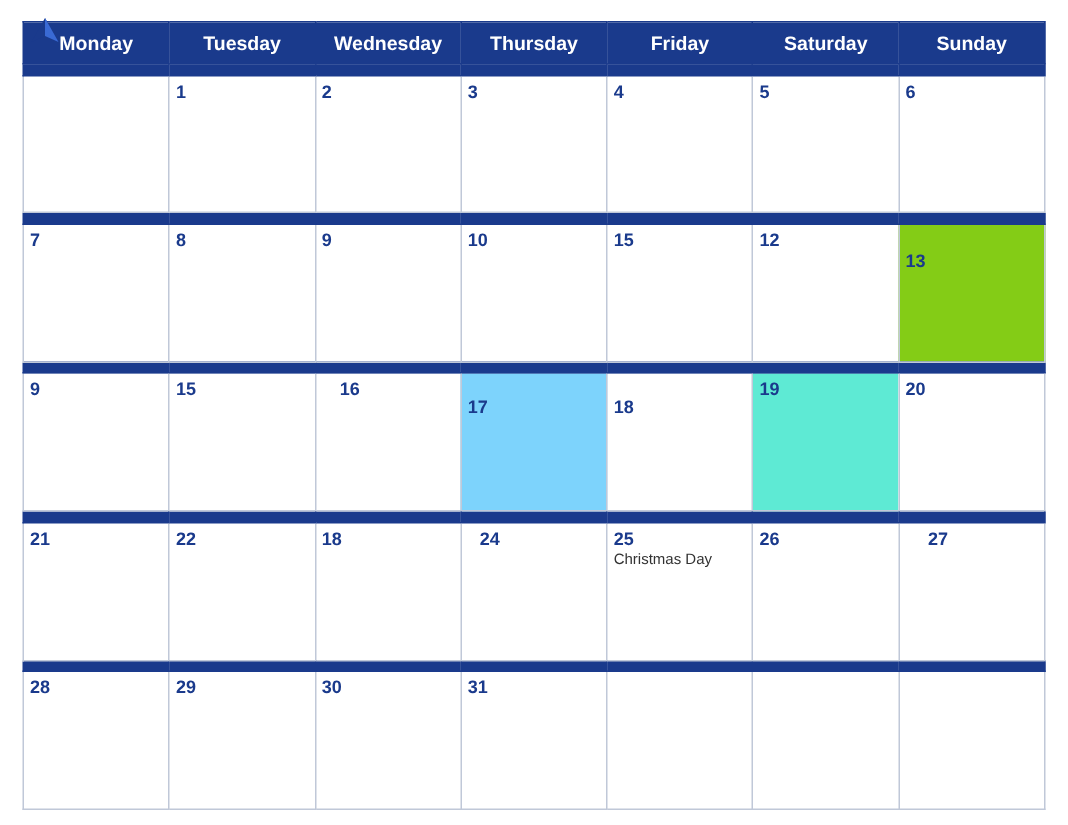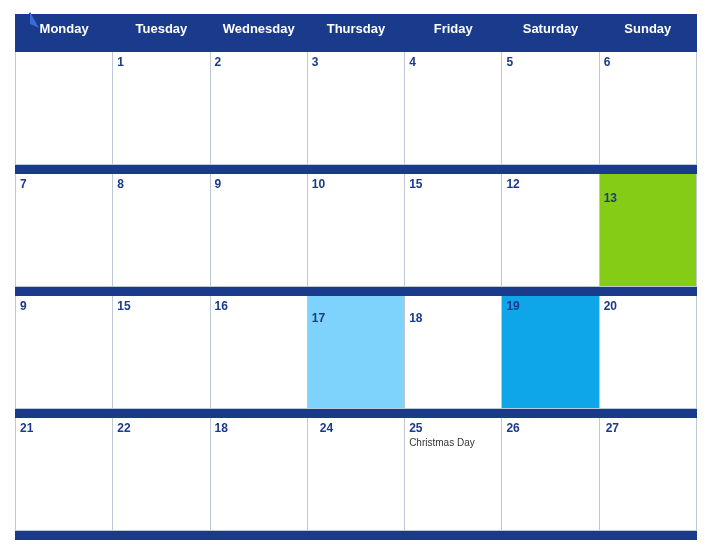--- a/index.html
+++ b/index.html
@@ -190,30 +190,30 @@
         <td style="background: rgb(26, 58, 140); height: 6px; padding: 0px; border: 1px solid rgb(26, 58, 140);"></td>
         <td style="background: rgb(26, 58, 140); height: 6px; padding: 0px; border: 1px solid rgb(26, 58, 140);"></td>
       </tr>
       <tr>
         <td style="background: rgb(255, 255, 255); height: 72px; vertical-align: top; padding: 3px 4px; border: 1px solid rgb(192, 200, 216);">
           <span class="day-number">9</span>
         </td>
         <td style="background: rgb(255, 255, 255); height: 72px; vertical-align: top; padding: 3px 4px; border: 1px solid rgb(192, 200, 216);">
           <span class="day-number">15</span>
         </td>
-        <td style="background: rgb(255, 255, 255); height: 72px; vertical-align: top; padding: 3px 4px; border: 1px solid rgb(192, 200, 216);">
+        <td style="background: rgb(255, 255, 255); height: 72px; vertical-align: top; padding: 3px 16px; border: 1px solid rgb(192, 200, 216);">
           <span class="day-number">16</span>
         </td>
         <td style="background: #7dd3fc; height: 72px; vertical-align: top; padding: 15px 4px; border: 1px solid rgb(192, 200, 216);">
           <span class="day-number">17</span>
         </td>
         <td style="background: rgb(255, 255, 255); height: 72px; vertical-align: top; padding: 15px 4px; border: 1px solid rgb(192, 200, 216);">
           <span class="day-number">18</span>
         </td>
-        <td style="background: #0ea5e9; height: 72px; vertical-align: top; padding: 3px 4px; border: 1px solid rgb(192, 200, 216);">
+        <td style="background: #5eead4; height: 72px; vertical-align: top; padding: 3px 4px; border: 1px solid rgb(192, 200, 216);">
           <span class="day-number">19</span>
         </td>
         <td style="background: rgb(255, 255, 255); height: 72px; vertical-align: top; padding: 3px 4px; border: 1px solid rgb(192, 200, 216);">
           <span class="day-number">20</span>
         </td>
       </tr>
       <tr>
         <td style="background: rgb(26, 58, 140); height: 6px; padding: 0px; border: 1px solid rgb(26, 58, 140);"></td>
         <td style="background: rgb(26, 58, 140); height: 6px; padding: 0px; border: 1px solid rgb(26, 58, 140);"></td>
         <td style="background: rgb(26, 58, 140); height: 6px; padding: 0px; border: 1px solid rgb(26, 58, 140);"></td>
@@ -235,27 +235,44 @@
         <td style="background: rgb(255, 255, 255); height: 72px; vertical-align: top; padding: 3px 12px; border: 1px solid rgb(192, 200, 216);">
           <span class="day-number">24</span>
         </td>
         <td style="background: rgb(255, 255, 255); height: 72px; vertical-align: top; padding: 3px 4px; border: 1px solid rgb(192, 200, 216);">
           <span class="day-number">25</span>
           <span class="day-event">Christmas Day</span>
         </td>
         <td style="background: rgb(255, 255, 255); height: 72px; vertical-align: top; padding: 3px 4px; border: 1px solid rgb(192, 200, 216);">
           <span class="day-number">26</span>
         </td>
-        <td style="background: rgb(255, 255, 255); height: 72px; vertical-align: top; padding: 3px 6px; border: 1px solid rgb(192, 200, 216);">
+        <td style="background: rgb(255, 255, 255); height: 72px; vertical-align: top; padding: 3px 19px; border: 1px solid rgb(192, 200, 216);">
           <span class="day-number">27</span>
         </td>
       </tr>
       <tr>
         <td style="background: rgb(26, 58, 140); height: 6px; padding: 0px; border: 1px solid rgb(26, 58, 140);"></td>
         <td style="background: rgb(26, 58, 140); height: 6px; padding: 0px; border: 1px solid rgb(26, 58, 140);"></td>
         <td style="background: rgb(26, 58, 140); height: 6px; padding: 0px; border: 1px solid rgb(26, 58, 140);"></td>
         <td style="background: rgb(26, 58, 140); height: 6px; padding: 0px; border: 1px solid rgb(26, 58, 140);"></td>
         <td style="background: rgb(26, 58, 140); height: 6px; padding: 0px; border: 1px solid rgb(26, 58, 140);"></td>
         <td style="background: rgb(26, 58, 140); height: 6px; padding: 0px; border: 1px solid rgb(26, 58, 140);"></td>
         <td style="background: rgb(26, 58, 140); height: 6px; padding: 0px; border: 1px solid rgb(26, 58, 140);"></td>
+      </tr>
+      <tr>
+        <td style="background: rgb(255, 255, 255); height: 72px; vertical-align: top; padding: 3px 4px; border: 1px solid rgb(192, 200, 216);">
+          <span class="day-number">28</span>
+        </td>
+        <td style="background: rgb(255, 255, 255); height: 72px; vertical-align: top; padding: 3px 4px; border: 1px solid rgb(192, 200, 216);">
+          <span class="day-number">29</span>
+        </td>
+        <td style="background: rgb(255, 255, 255); height: 72px; vertical-align: top; padding: 3px 4px; border: 1px solid rgb(192, 200, 216);">
+          <span class="day-number">30</span>
+        </td>
+        <td style="background: rgb(255, 255, 255); height: 72px; vertical-align: top; padding: 3px 4px; border: 1px solid rgb(192, 200, 216);">
+          <span class="day-number">31</span>
+        </td>
+        <td style="background: rgb(255, 255, 255); height: 72px; vertical-align: top; padding: 3px 4px; border: 1px solid rgb(192, 200, 216);"></td>
+        <td style="background: rgb(255, 255, 255); height: 72px; vertical-align: top; padding: 3px 4px; border: 1px solid rgb(192, 200, 216);"></td>
+        <td style="background: rgb(255, 255, 255); height: 72px; vertical-align: top; padding: 3px 4px; border: 1px solid rgb(192, 200, 216);"></td>
       </tr>
     </tbody>
 </table>
 
 </body></html>

